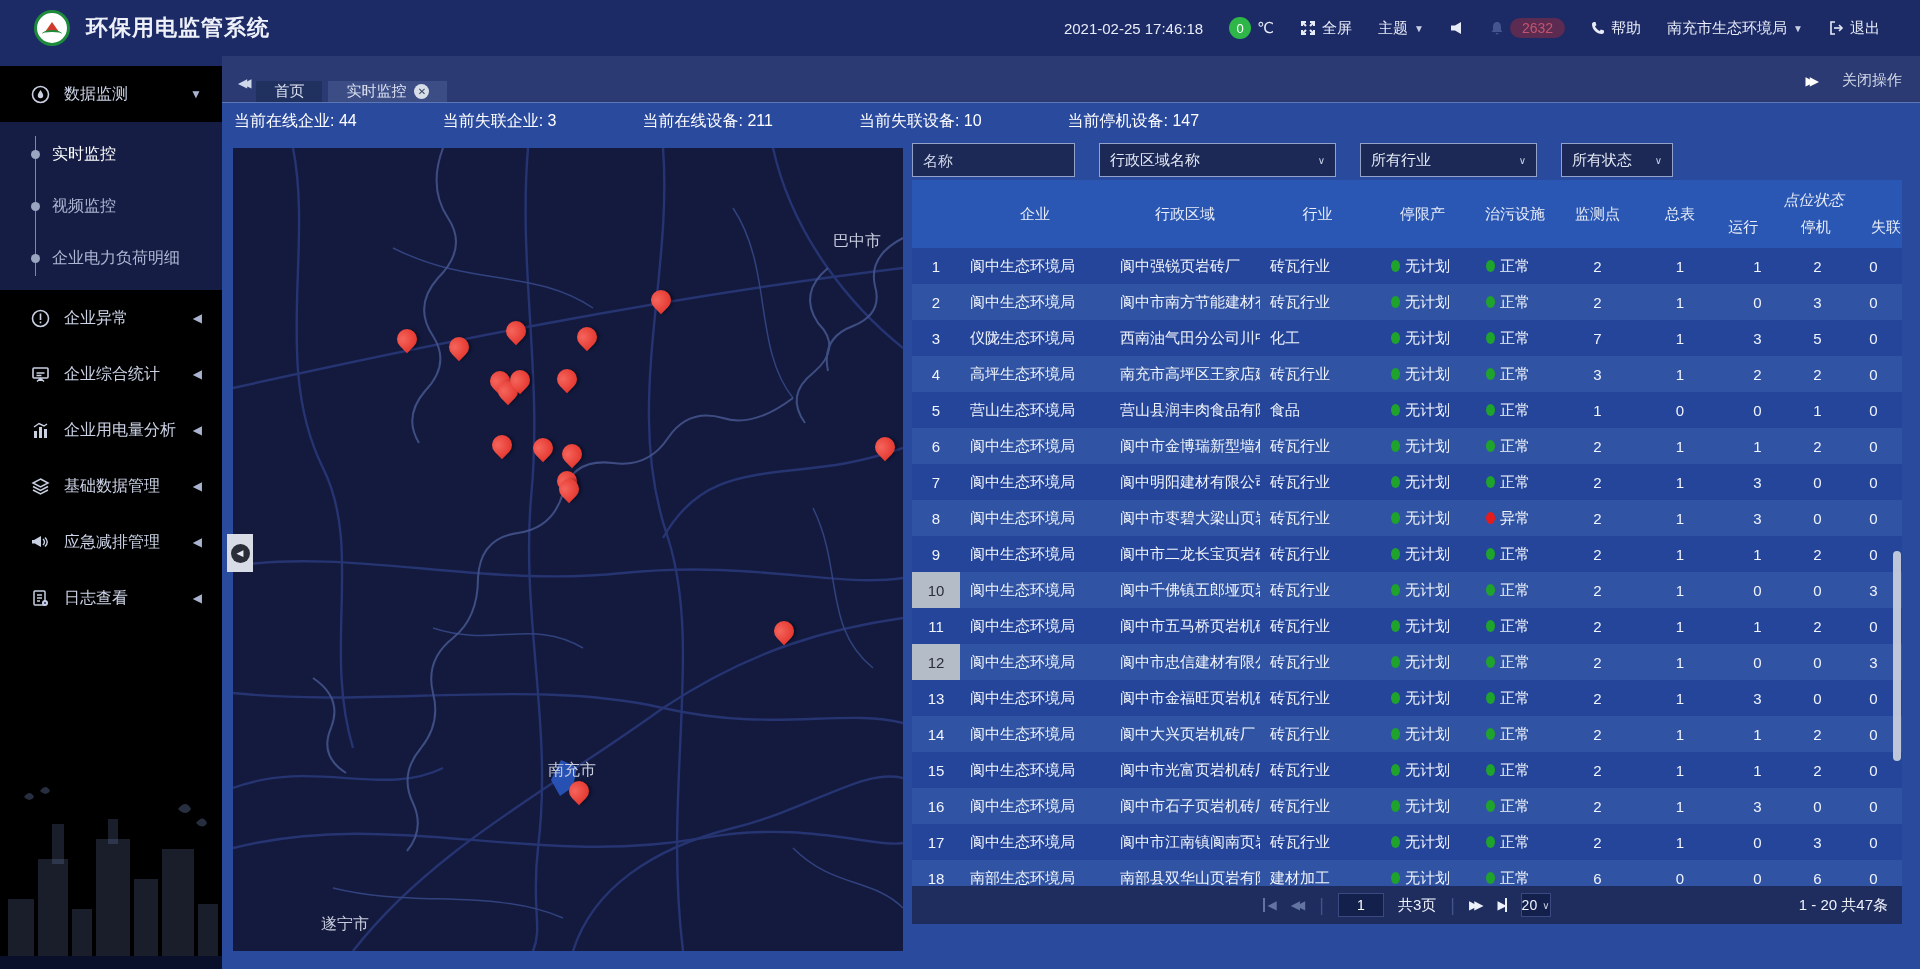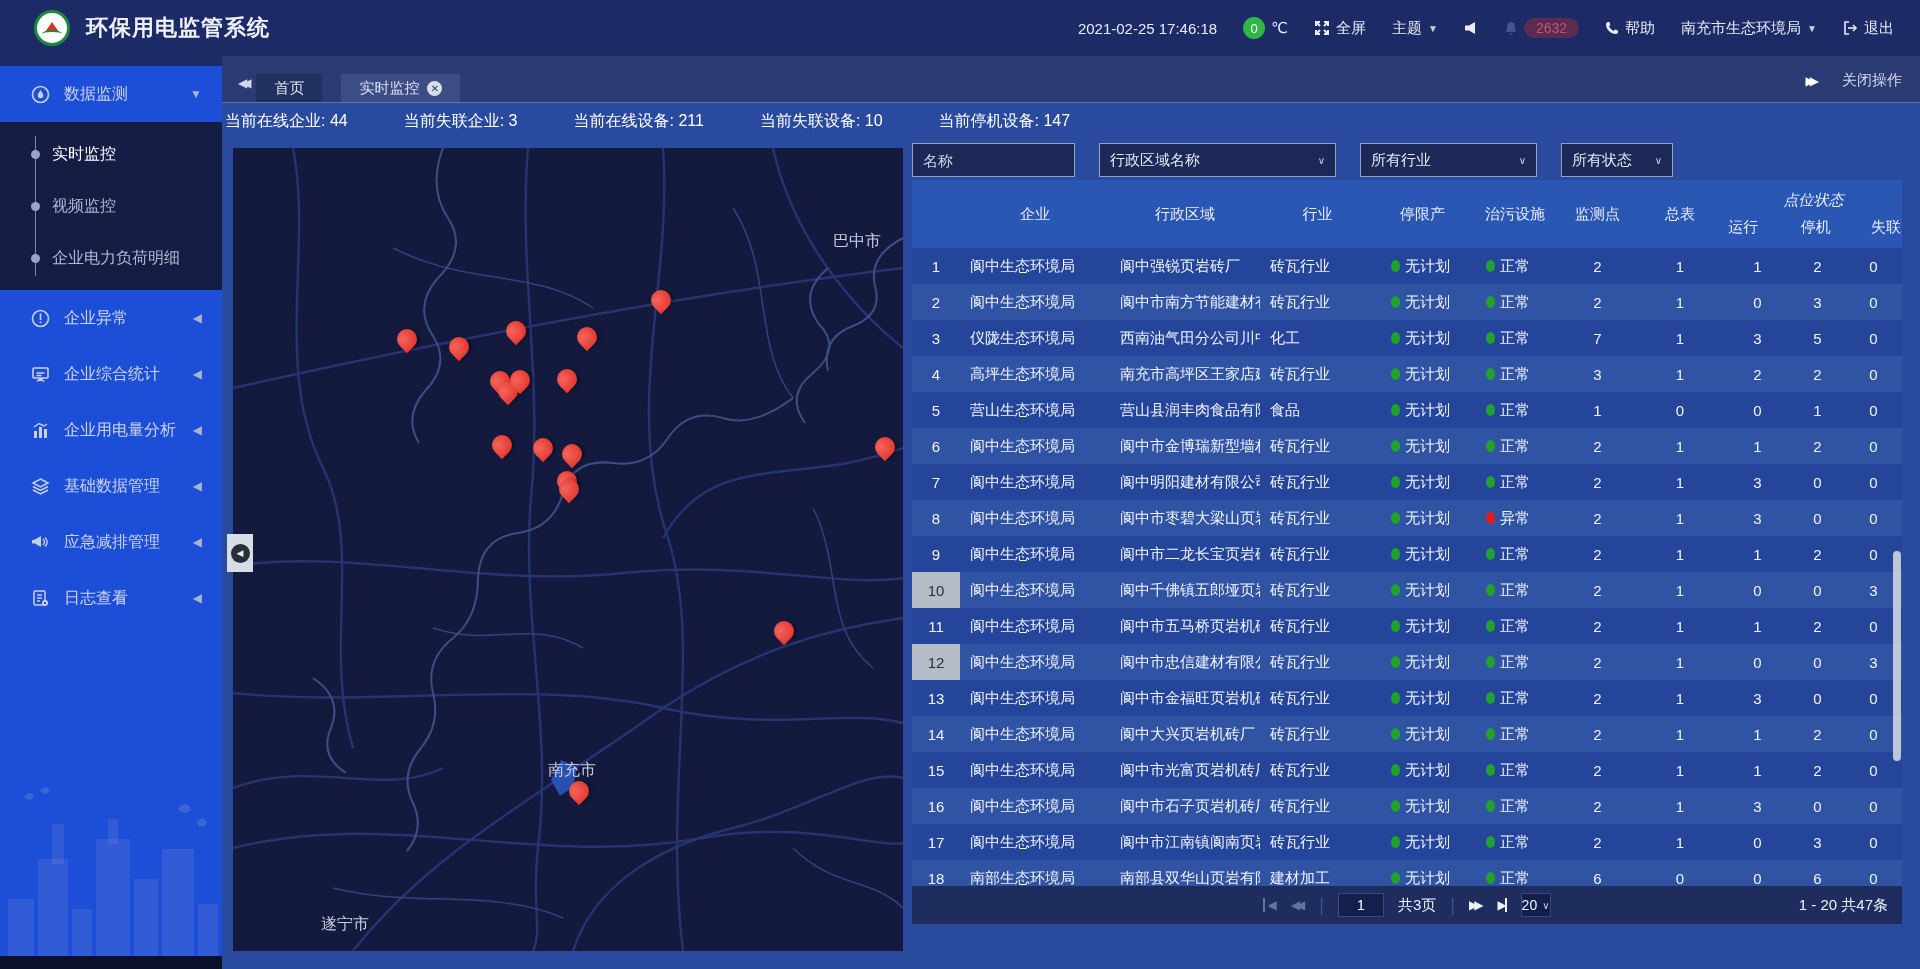--- a/index.html
+++ b/index.html
@@ -8,63 +8,63 @@
 
   
   .app-header { height:56px; background:#1c2a66; display:flex; align-items:center; color:#eef1f9; }
   .logo { width:36px; height:36px; border-radius:50%; background:#fff; border:3px solid #1d8a3c;
     margin-left:34px; position:relative; flex:0 0 auto; }
   .logo::before { content:""; position:absolute; left:8px; top:9px; border-left:7px solid transparent;
     border-right:7px solid transparent; border-bottom:10px solid #d03a2b; }
   .logo::after { content:""; position:absolute; left:5px; bottom:5px; width:20px; height:6px;
     border-top:2px solid #1d8a3c; border-radius:50%; }
   .app-title { font-size:22px; font-weight:bold; margin-left:16px; letter-spacing:1px; }
-  .header-right { margin-left:auto; display:flex; align-items:center; gap:26px; padding-right:26px; font-size:15px; }
+  .header-right { margin-left:auto; display:flex; align-items:center; gap:26px; padding-right:40px; font-size:15px; }
   .hitem { display:flex; align-items:center; gap:6px; color:#e8ecf7; white-space:nowrap; }
   .temp-badge { width:22px; height:22px; border-radius:50%; background:#2eb649; color:#fff;
     display:flex; align-items:center; justify-content:center; font-size:13px; }
   .caret { font-size:10px; color:#c8d0e6; }
   .alarm-badge { background:#5c2b52; color:#c2556e; border-radius:10px; padding:2px 12px; font-size:14px; }
   .hicon { display:inline-flex; }
   .hicon svg { display:block; }
 
   
   .frame { display:flex; height:913px; }
 
   
-  .sidebar { width:222px; background:#1d4ed8; position:relative; flex:0 0 auto; overflow:hidden; }
+  .sidebar { width:222px; background:#000000; position:relative; flex:0 0 auto; overflow:hidden; }
   .sidebar-topstrip { height:10px; background:#1c2a66; }
   .side-item { height:56px; display:flex; align-items:center; color:#ccd3e6; font-size:16px;
     padding-left:30px; padding-right:20px; cursor:pointer; position:relative; }
   .side-item .icn { width:20px; display:inline-flex; justify-content:center; margin-right:14px; }
   .side-item .chev { margin-left:auto; font-size:12px; color:#aab4d0; }
   .submenu { background:#151d45; position:relative; padding:6px 0; }
   .submenu::before { content:""; position:absolute; left:35px; top:14px; bottom:14px; width:1px; background:#7b88ad; }
   .sub-item { height:52px; display:flex; align-items:center; padding-left:52px; font-size:16px;
     color:#aeb7d2; position:relative; cursor:pointer; }
   .sub-item::before { content:""; position:absolute; left:31px; width:9px; height:9px; border-radius:50%;
     background:#9aa5c2; }
   .sub-item.active { color:#ffffff; }
   .skyline { position:absolute; bottom:0; left:0; }
   .side-bottomstrip { position:absolute; bottom:0; left:0; width:100%; height:13px; background:#0b102a; }
 
   
   .main { flex:1; display:flex; flex-direction:column; }
   .tabbar { height:46px; background:#2b3a73; display:flex; align-items:flex-end; padding:0 18px 0 14px; }
   .tab-nav { color:#cfd7ea; font-size:12px; letter-spacing:-5px; padding:0 10px 12px 2px; cursor:pointer; }
-  .tab { height:28px; display:flex; align-items:center; padding:0 18px; font-size:15px;
-    color:#dbe1f0; background:#20305f; margin-right:19px; cursor:pointer; }
+  .tab { height:21px; display:flex; align-items:center; padding:0 18px; font-size:15px;
+    color:#dbe1f0; background:#20305f; margin-right:6px; cursor:pointer; }
   .tab.active { background:#3c4d85; }
   .tab-close { width:15px; height:15px; border-radius:50%; background:#d8dee8; color:#30405e;
     font-size:10px; line-height:15px; text-align:center; margin-left:8px; }
   .tab-spacer { flex:1; }
   .close-ops { color:#d4dae8; font-size:15px; padding-bottom:12px; display:flex; align-items:center; gap:28px; cursor:pointer; }
 
   .statsbar { height:38px; background:#2a4a9e; border-top:1px solid #5d76b5; display:flex;
-    align-items:center; gap:56px; padding-left:3px; color:#ffffff; font-size:16px; }
+    align-items:center; gap:86px; padding-left:12px; color:#ffffff; font-size:16px; }
   .stat { white-space:nowrap; }
 
   .content { flex:1; position:relative; background:#2a4a9e; }
 
   
   .map-panel { position:absolute; left:11px; top:8px; width:670px; height:803px; background:#131a3e; overflow:visible; }
   .map-roads { position:absolute; inset:0; }
   .map-city { position:absolute; color:#c8cede; font-size:16px; transform:translate(-50%,-50%); white-space:nowrap; }
   .pin { position:absolute; width:20px; height:20px; border-radius:50% 50% 50% 0;
     background:radial-gradient(circle at 35% 35%, #f4655c, #e02a22); transform:rotate(-45deg);

